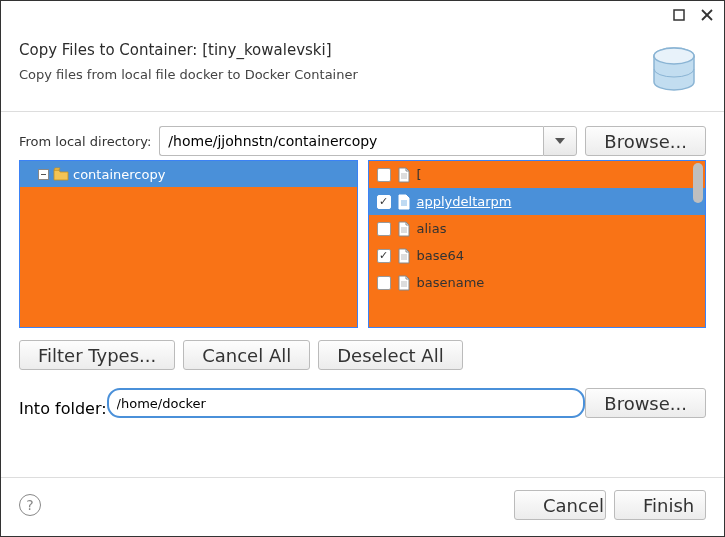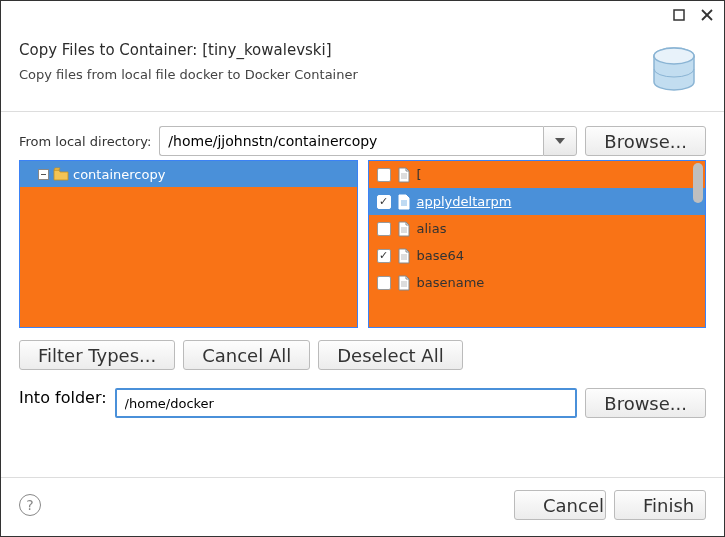--- a/index.html
+++ b/index.html
@@ -32,22 +32,22 @@
 .file-row { height: 27px; display: flex; align-items: center; gap: 6px; padding: 0 8px; font-size: 13px; color: #333; }
 .file-row.selected { background: #4a90d9; color: #fff; text-decoration: underline; }
 .chk { width: 14px; height: 14px; border: 1px solid #999; border-radius: 2px; background: #fff; display: flex; align-items: center; justify-content: center; cursor: pointer; flex-shrink: 0; }
 .chk.checked::after { content: "✓"; font-size: 11px; color: #333; line-height: 1; }
 .file-row.selected .chk { border-color: #fff; background: #fff; }
 .file-row.selected .chk.checked::after { color: #333; }
 .file-icon { width: 14px; height: 16px; flex-shrink: 0; }
 .scrollbar { position: absolute; right: 2px; top: 2px; bottom: 2px; width: 10px; }
 .scroll-thumb { width: 100%; height: 40px; background: #bfbfbf; border-radius: 5px; }
 .btn-row { display: flex; gap: 8px; margin-bottom: 18px; }
-.into-row { display: flex; align-items: flex-start; gap: 8px; margin-bottom: 18px; }
-.into-row input { flex: 1; height: 30px; border: 2px solid #4a90d9; border-radius: 2px; padding: 0 8px; font-size: 13px; outline: none; }
+.into-row { display: flex; align-items: flex-end; margin-bottom: 18px; }
+.into-row input { flex: 1; height: 30px; border: 2px solid #4a90d9; border-radius: 13px; padding: 0 8px; font-size: 13px; outline: none; }
 .footer { padding: 12px 18px 16px 18px; display: flex; align-items: center; border-top: 1px solid #ddd; }
 .help-icon { width: 22px; height: 22px; border: 1.5px solid #888; border-radius: 50%; display: flex; align-items: center; justify-content: center; color: #888; font-size: 14px; cursor: pointer; }
 .footer-spacer { flex: 1; }
 .footer .btn { width: 92px; margin-left: 8px; padding-left: 28px; }
 </style>
 </head>
 <body>
 
 <div class="window">
   <div class="titlebar">

